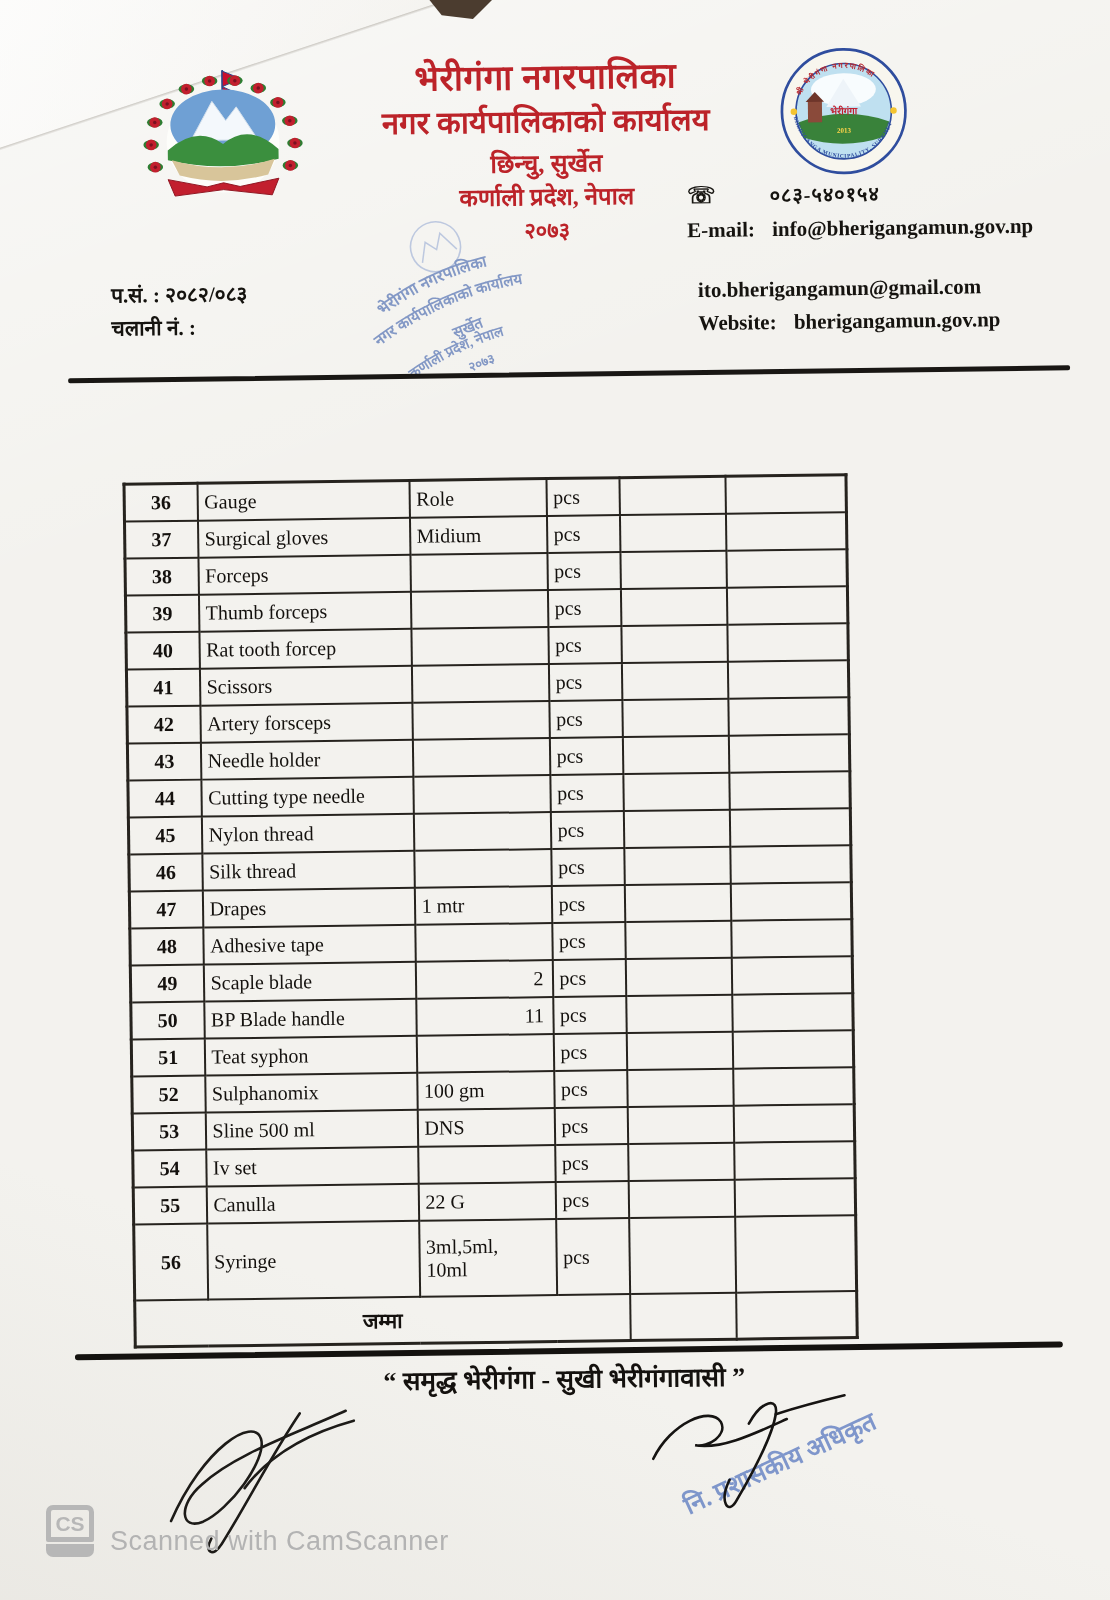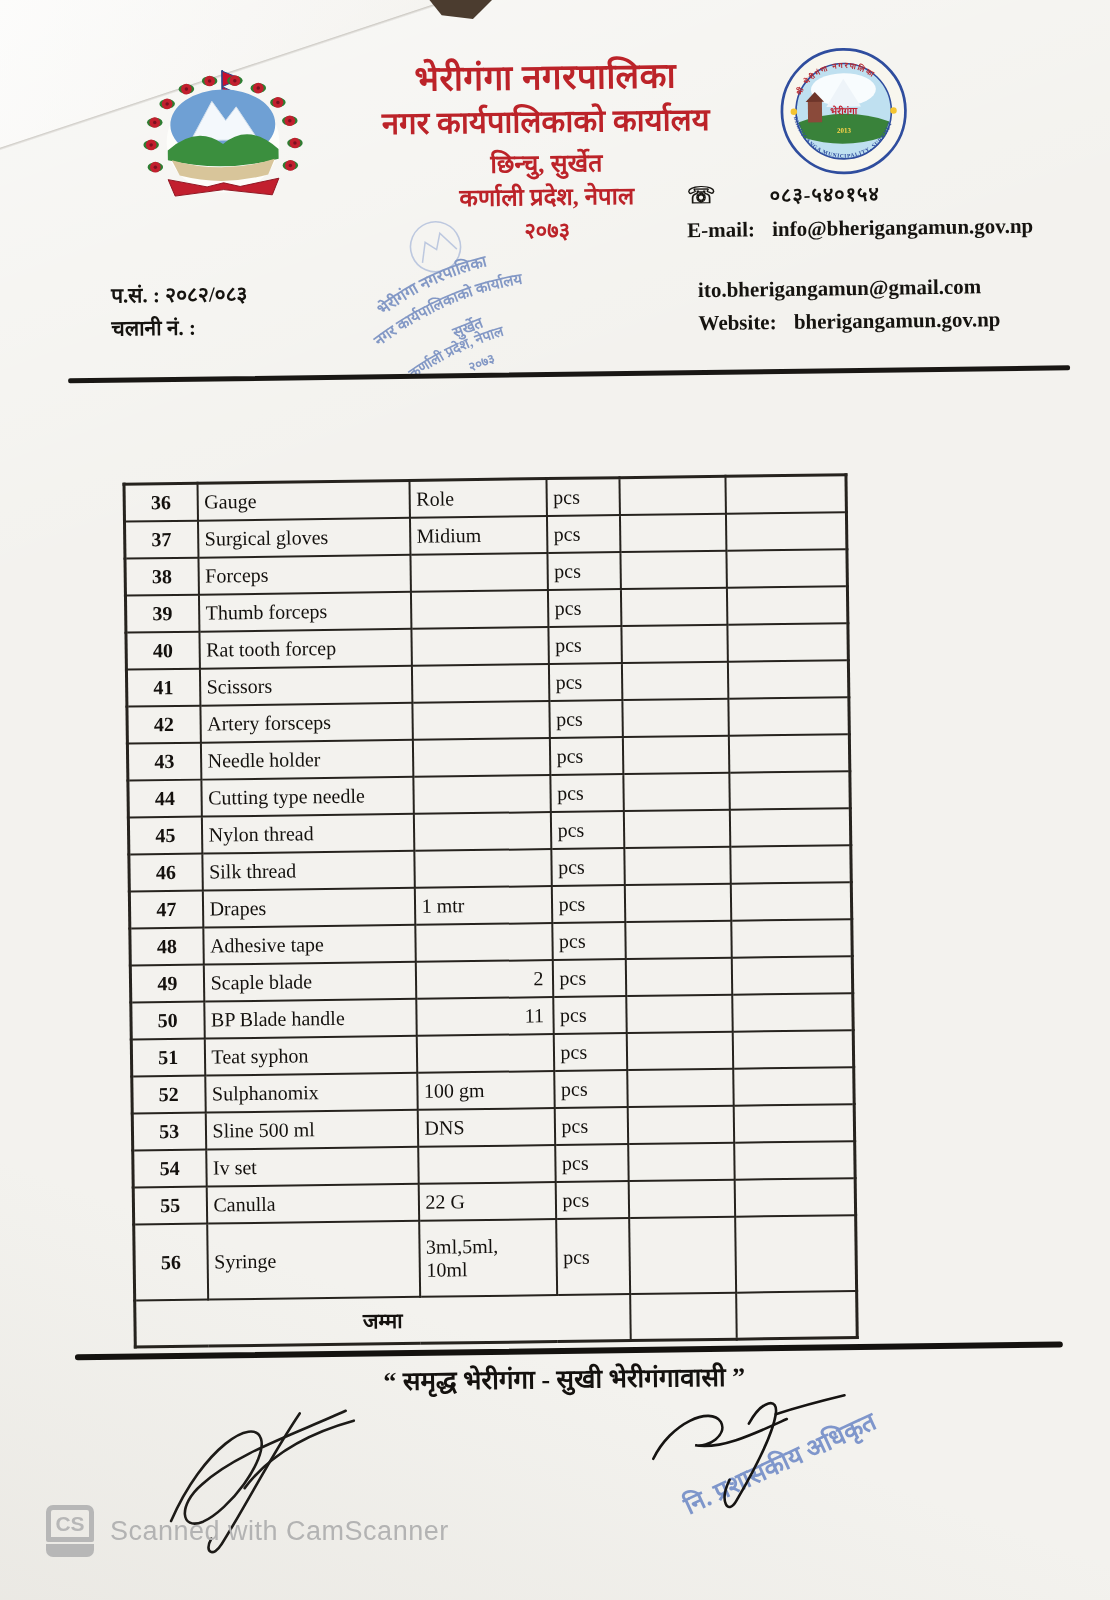--- a/index.html
+++ b/index.html
@@ -67,21 +67,21 @@
   td.c-unit{padding-left:9px;}
   tr.tall td{height:74px;}
   tr.total-row td{height:44px;}
   td.total-cell{text-align:center;font-weight:700;font-size:21px;}
 
   .tagline{position:absolute;left:0;top:1360px;width:1110px;text-align:center;
     font-size:26px;font-weight:700;color:#14110e;}
   .sig-left{position:absolute;left:138px;top:1388px;width:240px;height:175px;}
   .sig-right{position:absolute;left:615px;top:1362px;width:310px;height:175px;}
 
-  .watermark{position:absolute;left:46px;top:1505px;display:flex;align-items:center;z-index:50;
+  .watermark{position:absolute;left:46px;top:1505px;display:flex;align-items:flex-end;z-index:50;
     font-family:"Liberation Sans","DejaVu Sans",sans-serif;}
   .cs-badge{width:48px;height:52px;margin-right:16px;display:flex;flex-direction:column;}
   .cs-box{flex:1;border:5px solid #b7b7b7;border-radius:7px 7px 2px 2px;display:flex;
     align-items:center;justify-content:center;font-weight:700;font-size:21px;color:#b7b7b7;}
   .cs-tab{height:13px;background:#b7b7b7;border-radius:0 0 7px 7px;margin-top:2px;}
   .wm-text{font-size:27px;color:#b3b3b3;font-weight:500;letter-spacing:.5px;}
 </style>
 </head>
 <body>
 

